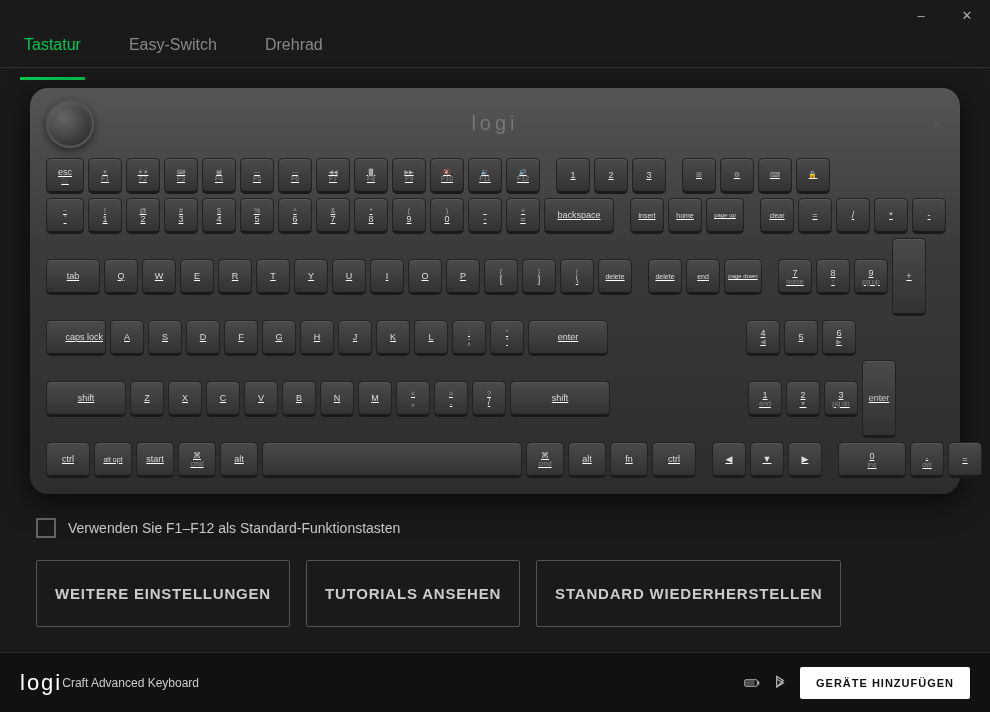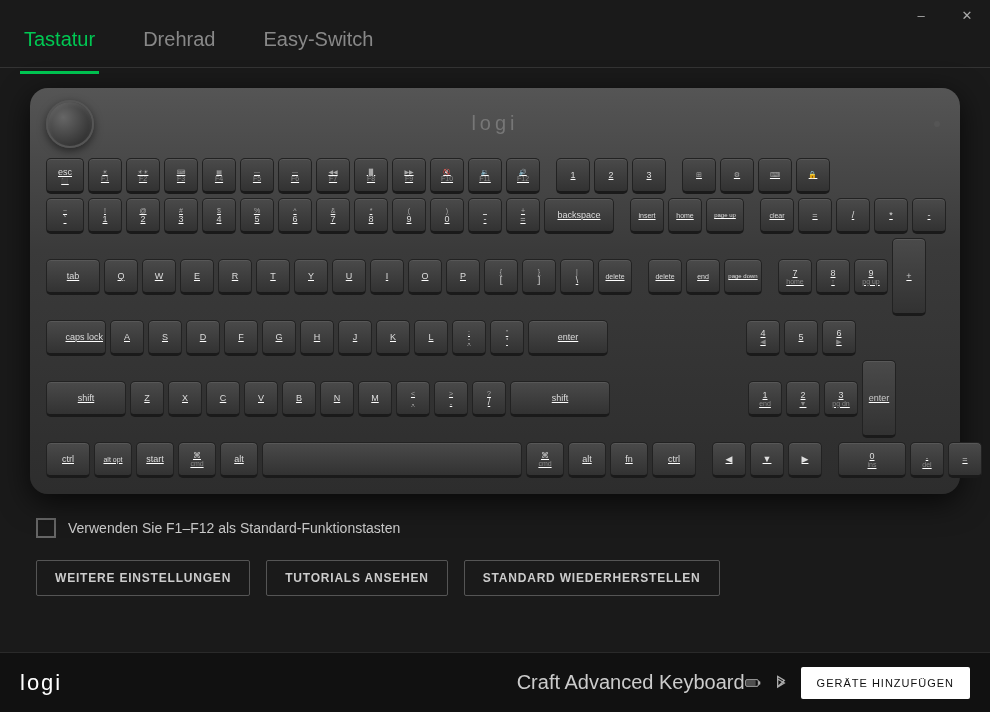--- a/index.html
+++ b/index.html
@@ -48,27 +48,27 @@
       display: flex;
       align-items: center;
       height: 100%;
       gap: 40px;
     }
     .tab {
       height: 100%;
       display: flex;
       align-items: center;
       padding: 0 4px;
-      font-size: 20px;
+      font-size: 16px;
       font-weight: 400;
       color: #888;
       cursor: pointer;
       border-bottom: 3px solid transparent;
       position: relative;
-      top: 7px;
+      top: 13px;
     }
     .tab.active {
       color: #00c853;
       border-bottom: 3px solid #00c853;
     }
 
     .header-right {
       margin-left: auto;
       display: flex;
       align-items: center;
@@ -251,24 +251,24 @@
     
     .buttons-row {
       display: flex;
       gap: 16px;
       padding: 8px 36px 16px;
     }
     .action-btn {
       background: transparent;
       border: 1px solid #555;
       color: #ccc;
-      font-size: 12px;
+      font-size: 15px;
       font-weight: 600;
       letter-spacing: 0.8px;
-      padding: 10px 18px;
+      padding: 24px 18px;
       cursor: pointer;
       border-radius: 2px;
     }
 
     
     .footer {
       position: absolute;
       bottom: 0; left: 0; right: 0;
       height: 60px;
       background: #111;
@@ -283,35 +283,35 @@
       gap: 2px;
     }
     .logi-footer {
       color: #fff;
       font-size: 22px;
       font-weight: 300;
       letter-spacing: 2px;
     }
     .footer-device-name {
       flex: 1;
-      text-align: right;
-      font-size: 20px;
+      text-align: left;
+      font-size: 12px;
       color: #ccc;
     }
     .footer-right {
       display: flex;
       align-items: center;
       gap: 12px;
     }
     .add-device-btn {
       background: #fff;
       color: #111;
       border: none;
       font-size: 11px;
-      font-weight: 400;
+      font-weight: 700;
       letter-spacing: 1px;
       padding: 10px 16px;
       cursor: pointer;
       border-radius: 2px;
     }
 
     .bluetooth-icon {
       width: 16px;
       height: 16px;
       color: #aaa;
@@ -321,22 +321,22 @@
 <body>
 
 <div class="title-bar">
   <button class="title-bar-btn minimize">–</button>
   <button class="title-bar-btn close">✕</button>
 </div>
 
 <div class="header">
   <nav class="tabs">
     <div class="tab active">Tastatur</div>
+    <div class="tab">Easy-Switch</div>
     <div class="tab">Drehrad</div>
-    <div class="tab">Easy-Switch</div>
   </nav>
 </div>
 
 <div class="keyboard-container">
   <div class="keyboard-wrap">
 
     <div class="keyboard-top-bar">
       <div class="dial"></div>
       <span class="logi-logo">logi</span>
       <div class="power-indicator"></div>

